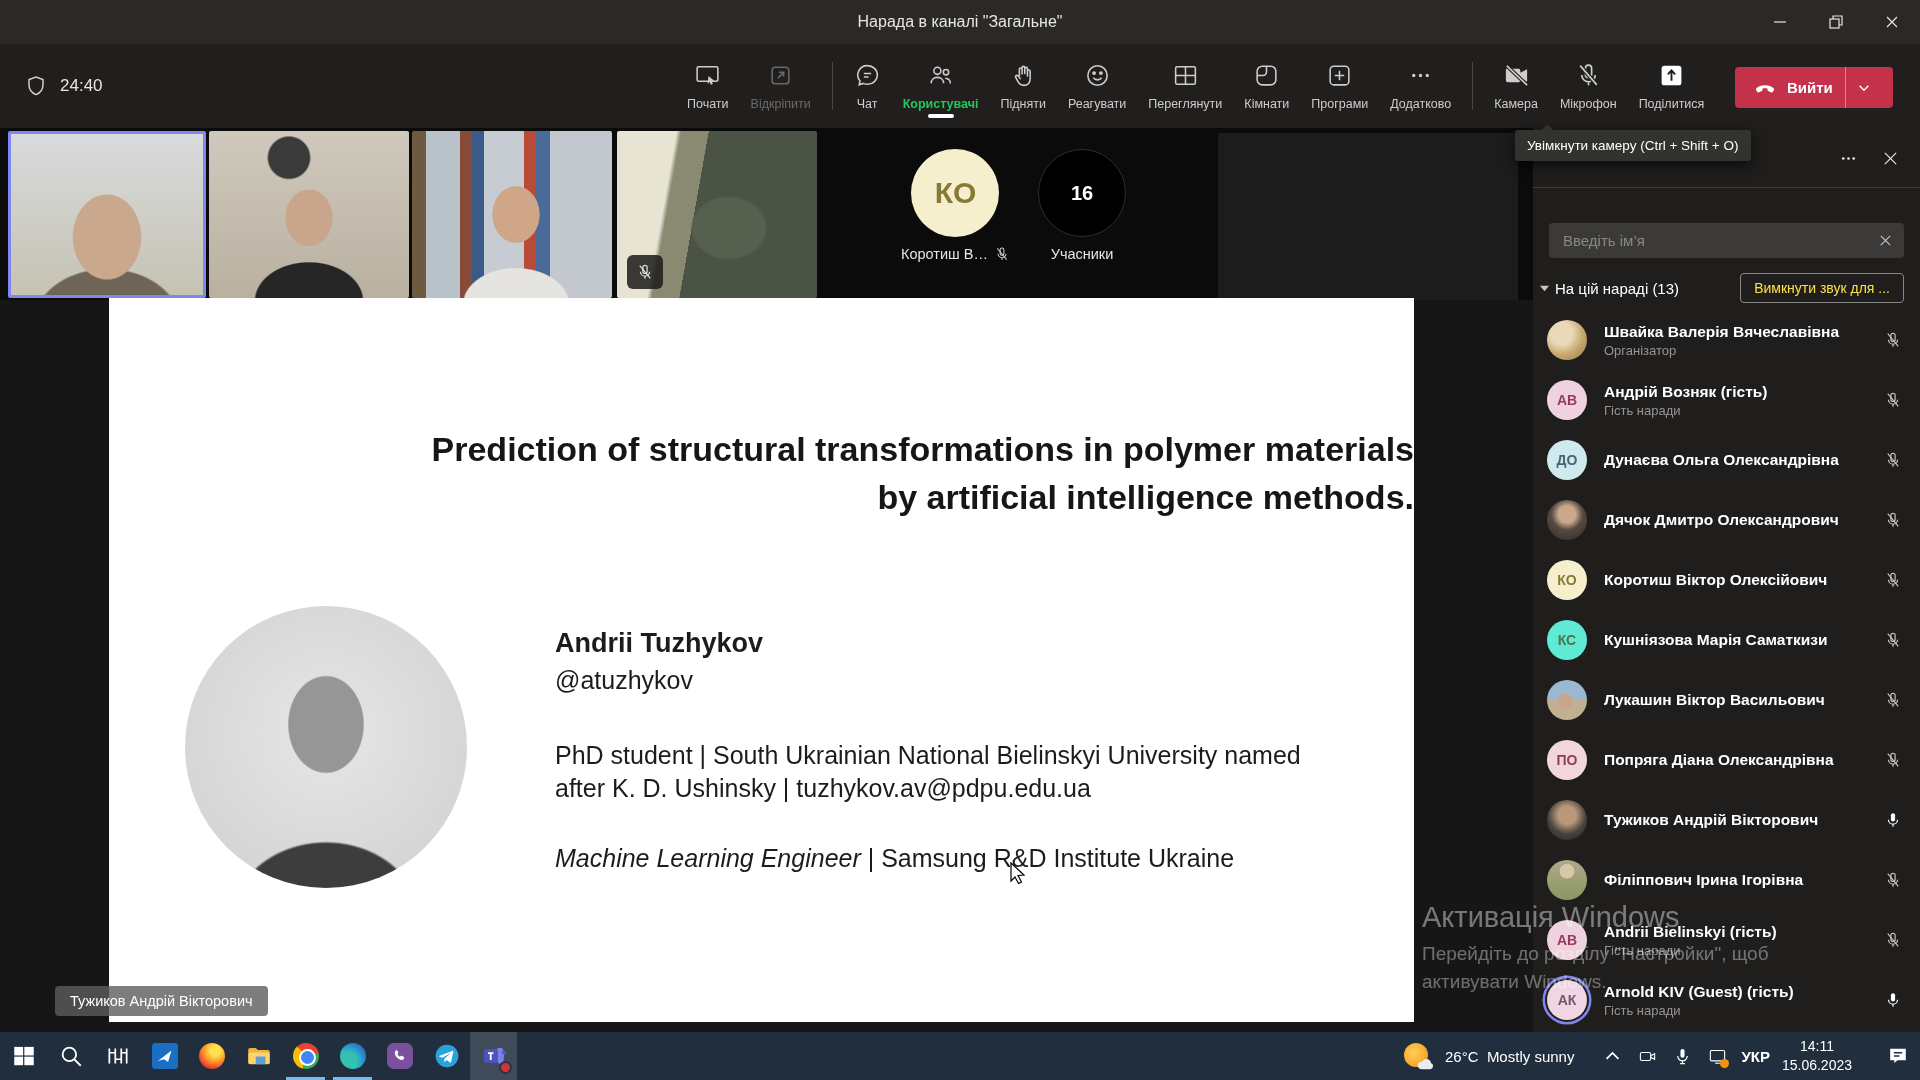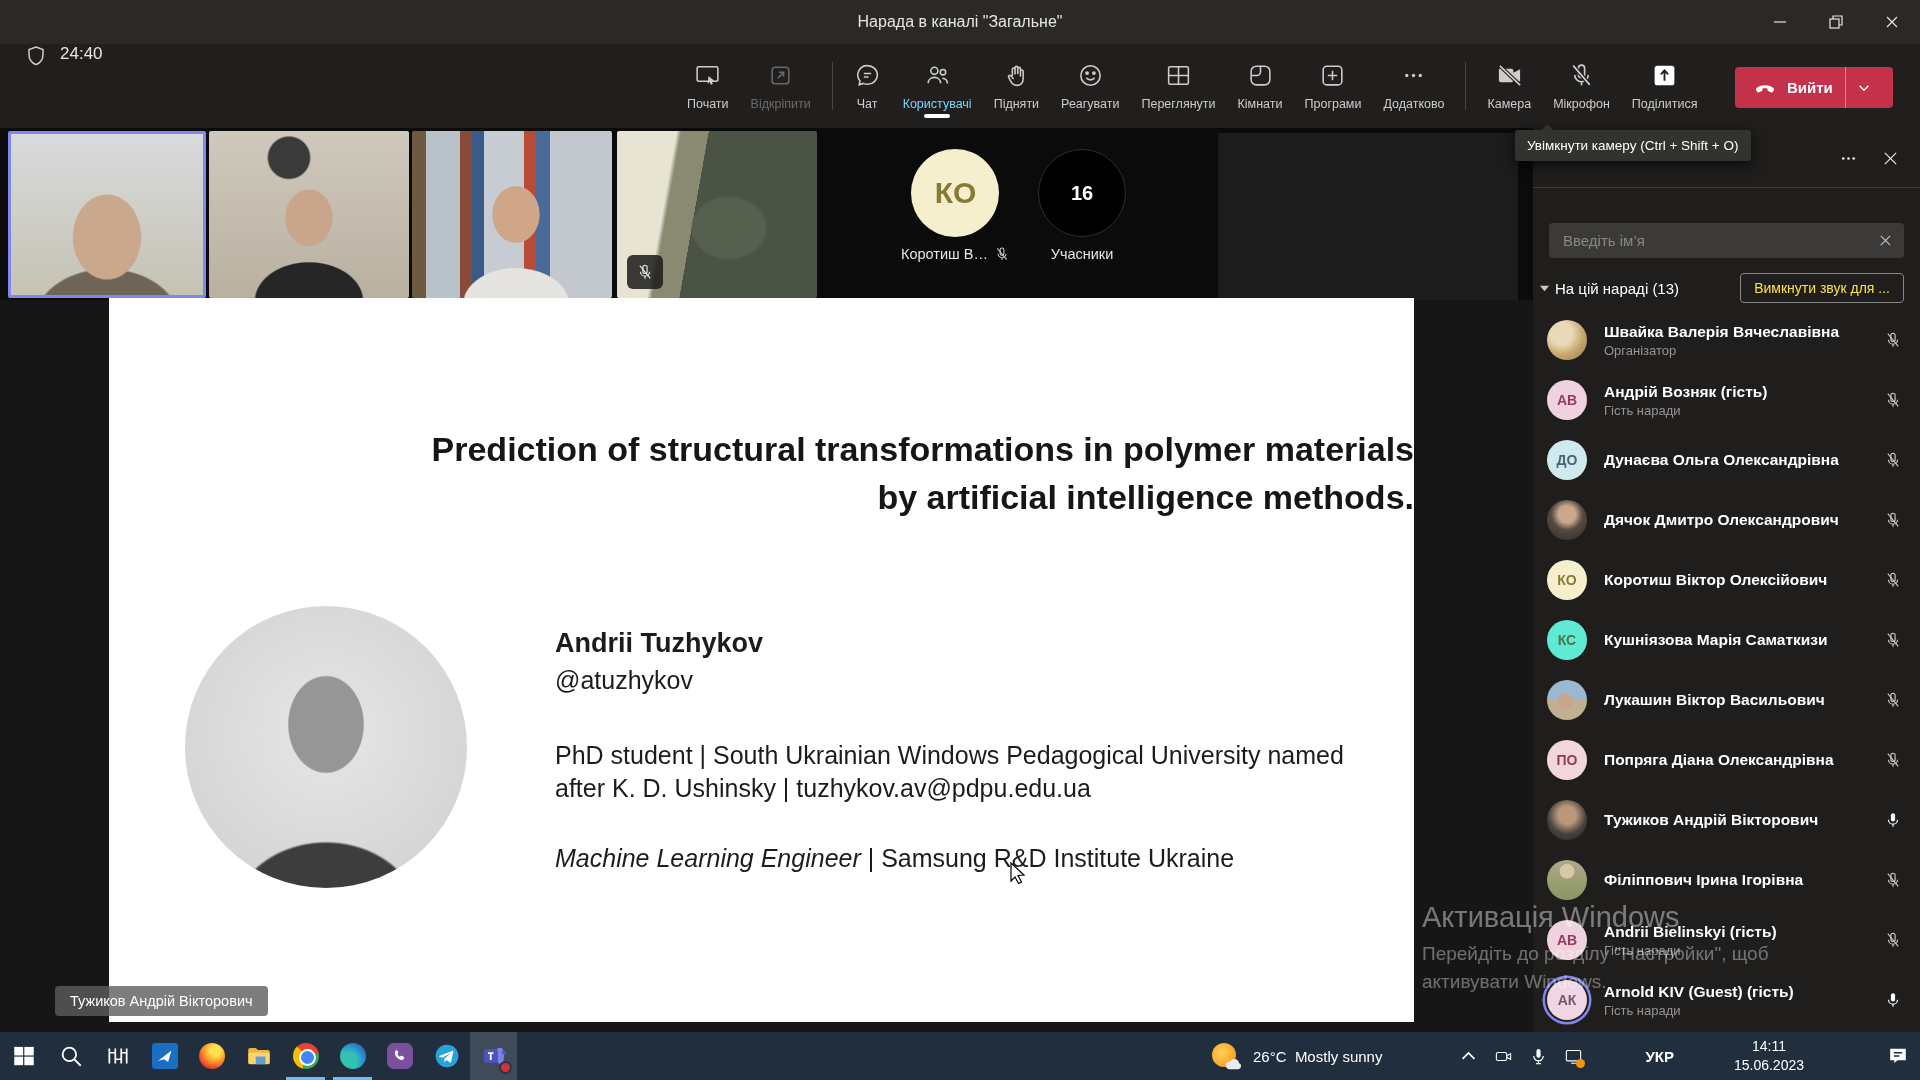--- a/index.html
+++ b/index.html
@@ -10,30 +10,30 @@
   
   .titlebar { position:absolute; left:0; top:0; width:1920px; height:44px; background:#2a2927; z-index:20; }
   .tb-title { position:absolute; left:0; right:0; top:0; height:44px; display:flex; align-items:center; justify-content:center;
     color:#e8e6e3; font-size:16px; }
   .win-controls { position:absolute; right:0; top:0; height:44px; display:flex; }
   .wc { width:56px; height:44px; display:flex; align-items:center; justify-content:center; color:#e8e6e3; }
   .wc svg { width:16px; height:16px; }
 
   
   .toolbar { position:absolute; left:0; top:44px; width:1920px; height:84px; background:#201f1e; z-index:20; }
-  .timer { position:absolute; left:24px; top:0; height:84px; display:flex; align-items:flex-start; gap:12px;
+  .timer { position:absolute; left:24px; top:0; height:84px; display:flex; align-items:center; gap:12px;
     color:#e8e6e3; font-size:17px; }
   .timer .icn svg { width:24px; height:24px; display:block; }
   .tb-buttons { position:absolute; left:676px; top:0; height:84px; display:flex; align-items:center; }
   .tb-btn { display:flex; flex-direction:column; align-items:center; gap:7px; padding:0 11px; color:#cfcdcb; cursor:pointer; position:relative; }
   .tb-btn .icn { height:28px; display:flex; align-items:center; }
   .tb-btn .icn svg { width:27px; height:27px; display:block; }
   .tb-btn .lbl { font-size:12.5px; white-space:nowrap; }
   .tb-btn.disabled { opacity:.42; }
-  .tb-btn.active .lbl { color:#7dd3fc; }
+  .tb-btn.active .lbl { color:#22c55e;font-weight:bold; }
   .tb-btn .active-pill { position:absolute; top:52px; width:26px; height:4px; border-radius:2px; background:#fff; }
   .tb-divider { width:1px; height:48px; background:#4a4846; margin:0 10px; }
   .leave-btn { position:absolute; right:27px; top:23px; width:158px; height:41px; background:#c4314b; border-radius:4px;
     display:flex; align-items:center; color:#fff; font-size:15px; font-weight:700; cursor:pointer; }
   .leave-btn .hang { margin:0 10px 0 18px; display:flex; }
   .leave-btn .hang svg { width:24px; height:24px; }
   .leave-sep { width:1px; height:41px; background:rgba(255,255,255,.4); margin-left:12px; }
   .leave-chev { width:37px; display:flex; justify-content:center; }
   .leave-chev svg { width:14px; height:14px; }
 
@@ -154,21 +154,21 @@
   .tb-app .badge { position:absolute; right:5px; bottom:6px; width:13px; height:13px; border-radius:50%; background:#d13438;
     border:2px solid #2a3646; }
   .chrome-outer { width:25px; height:25px; border-radius:50%; display:block;
     background:conic-gradient(from -45deg, #ea4335 0 120deg, #34a853 120deg 240deg, #fbbc05 240deg 360deg); position:relative; }
   .chrome-outer:after { content:""; position:absolute; left:6px; top:6px; width:13px; height:13px; border-radius:50%;
     background:#4285f4; border:2px solid #fff; }
   .edge-circle { width:25px; height:25px; border-radius:50%; display:block;
     background:radial-gradient(circle at 30% 70%, #35c1b1 0 35%, #2a8fd4 60%, #174f9e 100%); }
   .ff-circle { width:26px; height:26px; border-radius:50%; display:block;
     background:radial-gradient(circle at 62% 30%, #ffe14d 0 20%, #ff9a2a 45%, #e23b2e 75%, #b5121b 100%); }
-  .tb-right { margin-left:auto; display:flex; align-items:center; color:#fff;gap:48px; }
+  .tb-right { margin-left:auto; display:flex; align-items:center; color:#fff; }
   .weather { display:flex; align-items:center; gap:11px; padding:0 10px; }
   .sunicon { position:relative; width:30px; height:28px; }
   .sunicon .sun { position:absolute; left:0; top:1px; width:24px; height:24px; border-radius:50%;
     background:radial-gradient(circle at 40% 40%, #ffcf5a, #f29111); }
   .sunicon svg { position:absolute; right:-3px; bottom:0; width:22px; height:14px; }
   .weather-text { font-size:15px; white-space:nowrap; }
   .trayicons { display:flex; align-items:center; gap:7px; margin-left:14px; }
   .tray-btn { width:28px; height:48px; display:flex; align-items:center; justify-content:center; color:#fff; position:relative; }
   .tray-btn svg { width:19px; height:19px; }
   .tray-btn .odot { position:absolute; right:2px; bottom:12px; width:9px; height:9px; border-radius:50%; background:#f7930a; }
@@ -399,21 +399,21 @@
     <div class="slide">
       <div class="slide-title">
         <div>Prediction of structural transformations in polymer materials</div>
         <div>by artificial intelligence methods.</div>
       </div>
       <div class="portrait"></div>
       <div class="slide-info">
         <div class="si-name">Andrii Tuzhykov</div>
         <div class="si-handle">@atuzhykov</div>
         <div class="si-bio">
-          <div>PhD student | South Ukrainian Windows Pedagogical University named</div>
+          <div>PhD student | South Ukrainian National Bielinskyi University named</div>
           <div>after K. D. Ushinsky | tuzhykov.av@pdpu.edu.ua</div>
         </div>
         <div class="si-role">
           <em>Machine Learning Engineer</em><span> | Samsung R&amp;D Institute Ukraine</span>
         </div>
       </div>
     </div>
 
     <div class="speaker-pill">Тужиков Андрій Вікторович</div>
   </div>

